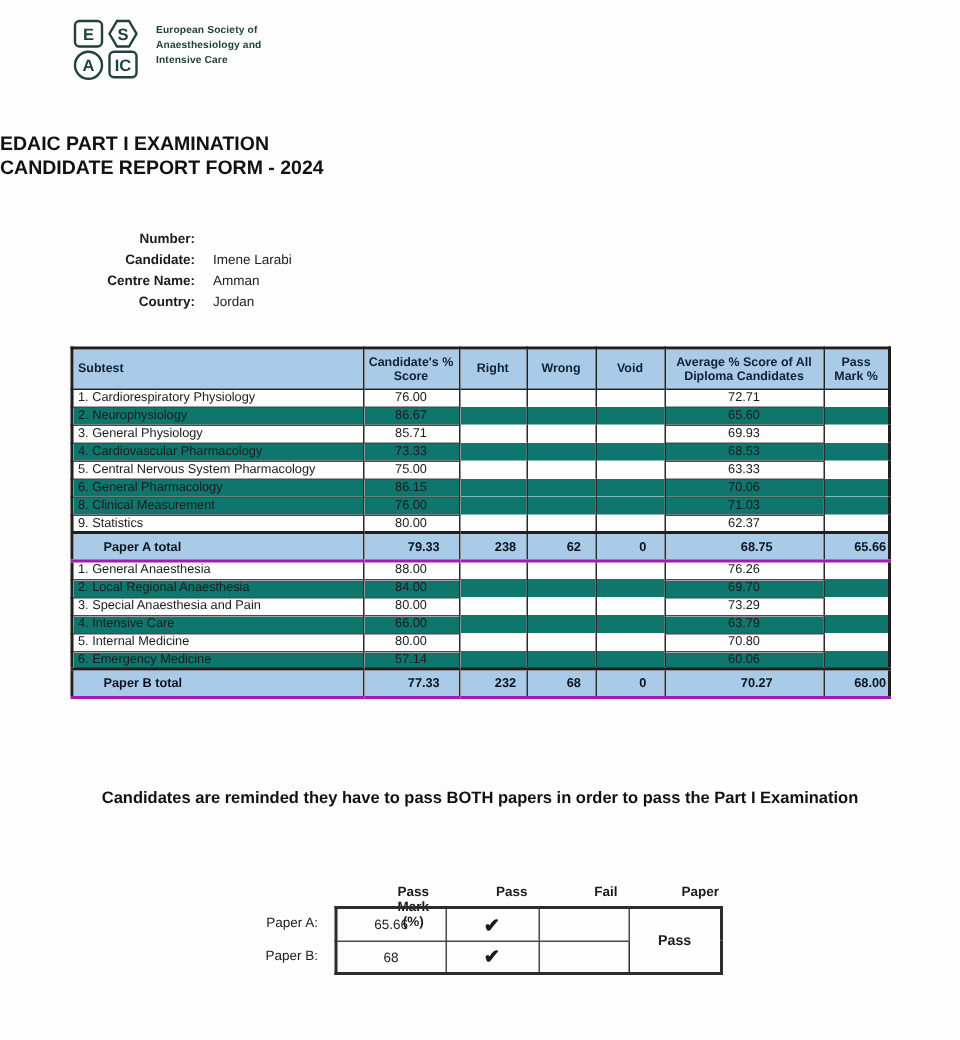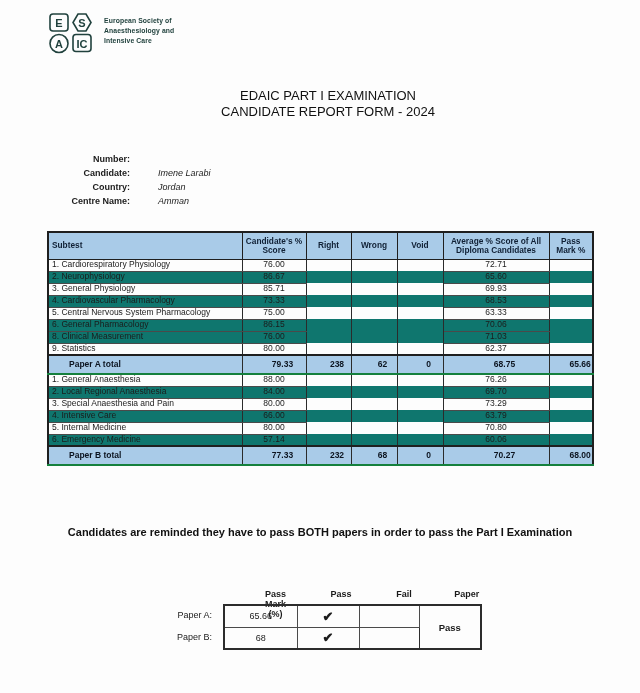--- a/index.html
+++ b/index.html
@@ -8,46 +8,46 @@
     position:relative; width:640px; height:693px; background:#fdfdfd;
     font-family:"Liberation Sans", sans-serif; color:#1b1b1b; overflow:hidden;
   }
 
   
   .logo { position:absolute; left:48px; top:12px; display:flex; align-items:flex-start; }
   .logo-text { margin-left:10px; margin-top:4px; font-size:6.8px; line-height:10px;
                font-weight:600; color:#20413d; letter-spacing:.1px; }
 
   
-  .title { position:absolute; left:0; right:0; top:88px; text-align:center;
-           font-size:13px; font-weight:normal; line-height:16px; color:#111;margin-left:16px; }
+  .title { position:absolute; left:0; right:0; top:88px; text-align:left;
+           font-size:13px; font-weight:bold; line-height:16px; color:#111; }
 
   
   .info { position:absolute; left:48px; top:152px; font-size:9px; }
   .info-row { display:flex; height:14px; align-items:center; }
   .info-label { width:82px; text-align:right; font-weight:bold; }
-  .info-value { margin-left:28px; color:#222;font-style:italic; }
+  .info-value { margin-left:12px; color:#222; }
 
   
   .results-wrap { position:absolute; left:47px; top:231px; }
   table.results { border-collapse:collapse; table-layout:fixed; width:545px;
                   font-size:8.5px; border:2px solid #1f1f1f; }
   .results th, .results td { border-left:1px solid #2b2b2b; border-right:1px solid #2b2b2b;
                   padding:0 3px; line-height:1.15; overflow:hidden; white-space:nowrap; }
   .results thead th { border:1px solid #1f1f1f; background:#a9cbe8; color:#102035;
                   font-weight:bold; font-size:8.3px; height:27px; text-align:center;
                   white-space:normal; line-height:1.1; vertical-align:middle; }
   .results thead th.l { text-align:left; vertical-align:middle; }
   .results td { height:12px; }
   .results td.l { text-align:left;margin-left:21px; }
   .results td.c { text-align:center; }
   .results td.b { border-bottom:1px solid #4a4a4a; }
   .results tr.alt td { background:#0f766e; }
   .results tr.total td { background:#a9cbe8; font-weight:bold; color:#0c1420;
-                  border-top:2px solid #1f1f1f; border-bottom:2px solid #15803d; height:19px;padding-left:20px; }
+                  border-top:2px solid #1f1f1f; border-bottom:2px solid #a21caf; height:19px;padding-left:20px; }
 
   
   .note { position:absolute; left:0; right:0; top:526px; text-align:center;
           font-size:11px; font-weight:bold; color:#111; }
 
   
   .sum-headers { position:absolute; left:223px; top:589px; display:flex; width:257px;
                  font-size:9px; font-weight:600; color:#1b1b1b; }
   .sum-headers span { text-align:center;margin-left:37px; }
   .sh-passmark { width:73px; } .sh-pass { width:62px; } .sh-fail { width:60px; } .sh-result { width:62px; }
@@ -96,26 +96,26 @@
   <div class="info">
     <div class="info-row">
       <span class="info-label">Number:</span>
       <span class="info-value"></span>
     </div>
     <div class="info-row">
       <span class="info-label">Candidate:</span>
       <span class="info-value">Imene Larabi</span>
     </div>
     <div class="info-row">
+      <span class="info-label">Centre Name:</span>
+      <span class="info-value">Amman</span>
+    </div>
+    <div class="info-row">
       <span class="info-label">Country:</span>
       <span class="info-value">Jordan</span>
-    </div>
-    <div class="info-row">
-      <span class="info-label">Centre Name:</span>
-      <span class="info-value">Amman</span>
     </div>
   </div>
 
   <div class="results-wrap">
     <table class="results">
       <colgroup>
         <col style="width:194px">
           <col style="width:64px">
           <col style="width:45px">
         <col style="width:46px">

